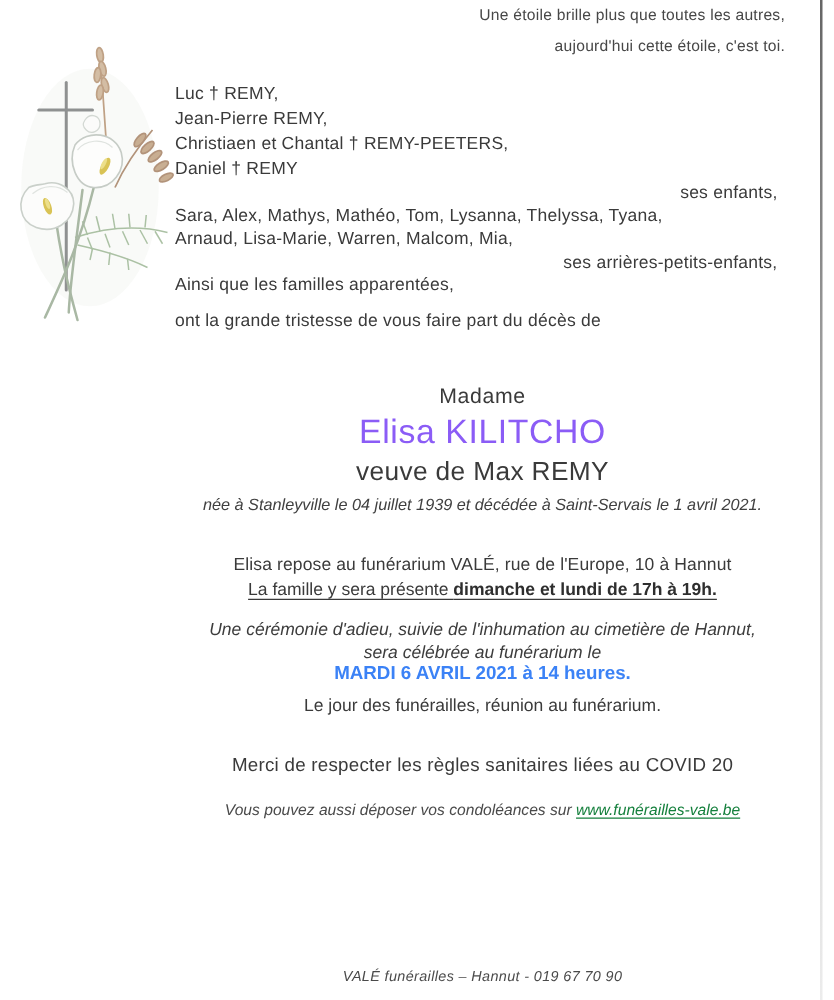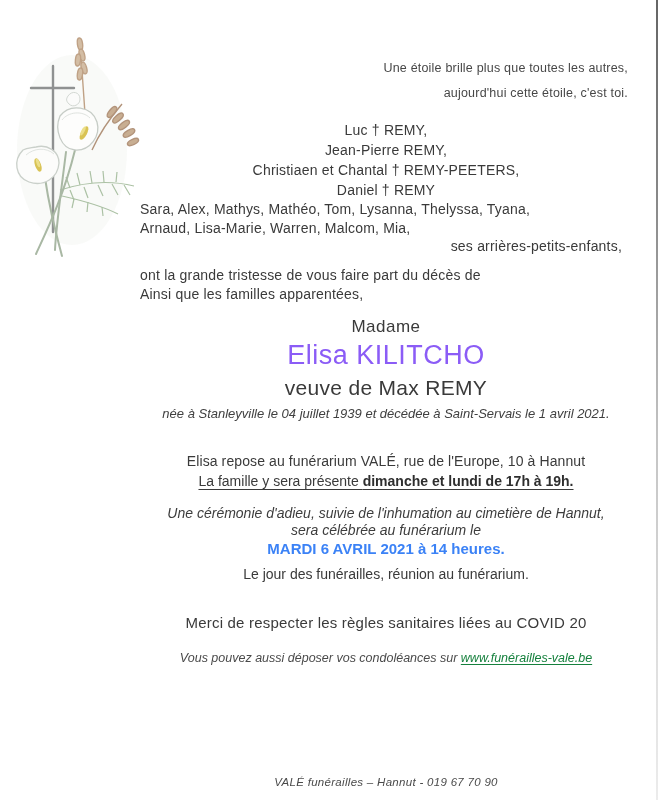--- a/index.html
+++ b/index.html
@@ -10,32 +10,32 @@
   
   .edge-line {
     position:absolute; top:0; right:9px; width:2px; height:800px;
     background:linear-gradient(#3f3f3f, #6b6b6b 25%, #b5b5b5 55%, #d9d9d9 85%, #e7e7e7);
     opacity:.8;
   }
   .illustration { position:absolute; left:0; top:0; }
 
   .content { position:absolute; left:140px; top:0; width:492px; font-size:14px; }
 
-  .quote { padding-top:56px; text-align:right; font-size:12.5px; line-height:25px;
+  .quote { text-align:right; font-size:12.5px; line-height:25px;
            color:#474747; padding-right:4px; letter-spacing:.2px; }
 
-  .fam-names { margin-top:14px; line-height:20px; letter-spacing:.2px;text-align:center; }
+  .fam-names { margin-top:14px; line-height:20px; letter-spacing:.2px; }
   .names-line { line-height:18.5px; letter-spacing:.2px; }
   .rel-label { text-align:right; line-height:18.5px; padding-right:10px; letter-spacing:.2px; }
 
   .plain-line { line-height:19px; letter-spacing:.2px; }
   .mt10 { margin-top:10px; }
 
   .c { text-align:center; }
-  .deceased-title { margin-top:12px; font-size:17px; line-height:22px; letter-spacing:.5px;text-align:center; }
+  .deceased-title { margin-top:40px; font-size:17px; line-height:22px; letter-spacing:.5px;text-align:center; }
   .deceased-name { font-size:27px; line-height:34px; letter-spacing:.5px; color:#8b5cf6; }
   .deceased-relation { margin-top:2px; font-size:21px; line-height:27px; letter-spacing:.3px; }
   .life-line { margin-top:3px; font-style:italic; font-size:13px; line-height:19px; color:#404040; }
 
   .repose-line { margin-top:28px; line-height:20px; letter-spacing:.1px; }
   .presence-line { line-height:20px; text-decoration:underline; text-underline-offset:3px;
                    text-decoration-thickness:1px; }
   .presence-line b { font-weight:bold; color:#2e2e2e; }
 
   .ceremony-italic { font-style:italic; font-size:14px; line-height:17.5px; color:#3d3d3d; }
@@ -133,31 +133,32 @@
       <div>aujourd'hui cette étoile, c'est toi.</div>
     </div>
 
     <div class="fam-names">
       <div>Luc † REMY,</div>
       <div>Jean-Pierre REMY,</div>
       <div>Christiaen et Chantal †  REMY-PEETERS,</div>
       <div>Daniel † REMY</div>
     </div>
 
+    <div class="rel-label">ses enfants,</div>
 
 
 
     <div class="names-line">Sara, Alex, Mathys, Mathéo, Tom, Lysanna, Thelyssa, Tyana,</div>
     <div class="names-line">Arnaud, Lisa-Marie, Warren, Malcom, Mia,</div>
 
     <div class="rel-label">ses arrières-petits-enfants,</div>
 
+    <div class="plain-line">Ainsi que les familles apparentées,</div>
+
     <div class="plain-line mt10">ont la grande tristesse de vous faire part du décès de</div>
-
-    <div class="plain-line">Ainsi que les familles apparentées,</div>
 
     <div class="c deceased-title">Madame</div>
     <div class="c deceased-name">Elisa KILITCHO</div>
     <div class="c deceased-relation">veuve de Max REMY</div>
     <div class="c life-line">née à Stanleyville le 04 juillet 1939 et décédée à Saint-Servais le 1 avril 2021.</div>
 
     <div class="c repose-line">Elisa repose au funérarium VALÉ, rue de l'Europe, 10 à Hannut</div>
     <div class="c presence-line"><span>La famille y sera présente </span><b>dimanche et lundi de 17h à 19h.</b></div>
 
     <div class="c ceremony-italic mt14">Une cérémonie d'adieu, suivie de l'inhumation au cimetière de Hannut,</div>

